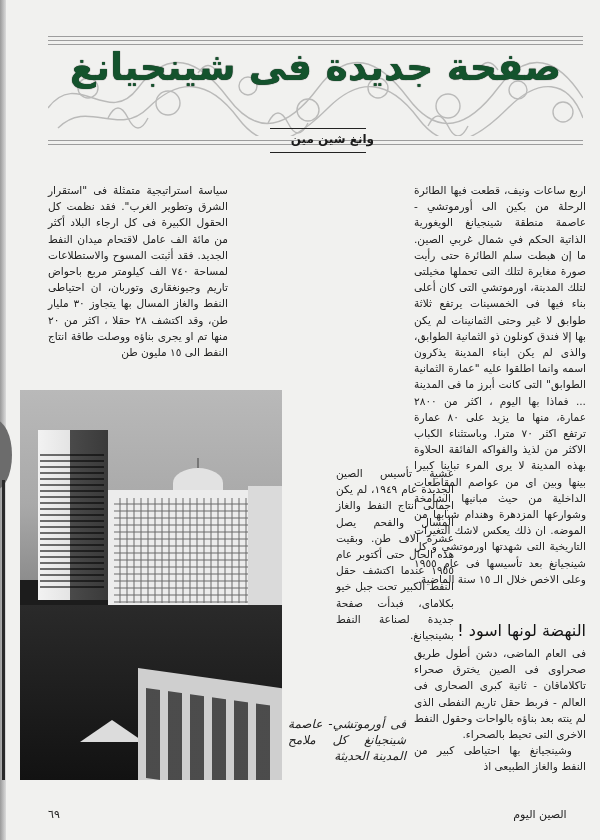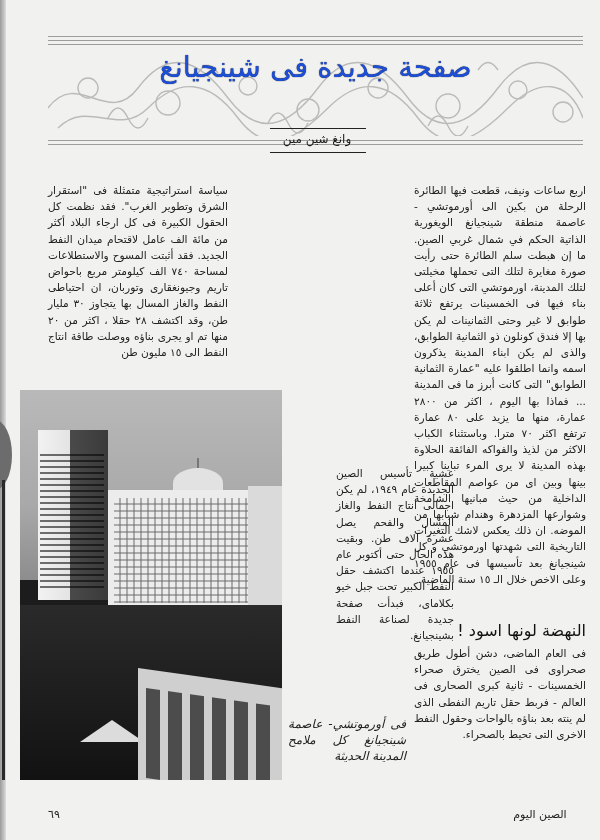--- a/index.html
+++ b/index.html
@@ -26,28 +26,28 @@
   }
   .banner .rule {
     position:absolute; left:0; right:0; height:1px; background:#9d9d9d;
   }
   .banner .ornament {
     position:absolute; left:0; top:12px; width:535px; height:88px;
     opacity:0.55;
   }
   .banner .title {
     position:absolute; left:0; right:0; top:6px; text-align:center;
-    font-family:"DejaVu Sans", sans-serif; font-weight:normal;
-    font-size:29px; line-height:50px; color:#1d4ed8;
+    font-family:"DejaVu Sans", sans-serif; font-weight:bold;
+    font-size:38px; line-height:50px; color:#14532d;
     direction:rtl; letter-spacing:1px;
     text-shadow:0 0 1px #000;
   }
   .byline {
-    position:absolute; left:272px; top:131px; width:90px; text-align:center;
-    direction:rtl; font-weight:normal; font-size:12px; line-height:16px;
+    position:absolute; left:284px; top:131px; width:90px; text-align:right;
+    direction:rtl; font-weight:bold; font-size:12px; line-height:16px;
   }
   .byline-rule { position:absolute; height:1px; background:#222; }
 
   
   .col {
     position:absolute; direction:rtl; text-align:justify;
     font-family:"DejaVu Sans", sans-serif;
     font-size:10.6px; line-height:16.2px; color:#222;
     text-align-last:right;
   }
@@ -169,21 +169,22 @@
 <div class="byline">وانغ شين مين</div>
 <div class="byline-rule" style="left:270px; top:152px; width:96px;"></div>
 
 <div class="col col-right">
   <p>اربع ساعات ونيف، قطعت فيها الطائرة الرحلة من بكين الى أورموتشي - عاصمة منطقة شينجيانغ الويغورية الذاتية الحكم في شمال غربي الصين. ما إن هبطت سلم الطائرة حتى رأيت صورة مغايرة لتلك التى تحملها مخيلتى لتلك المدينة، اورموتشي التى كان أعلى بناء فيها فى الخمسينات يرتفع ثلاثة طوابق لا غير وحتى الثمانينات لم يكن بها إلا فندق كونلون ذو الثمانية الطوابق، والذى لم يكن ابناء المدينة يذكرون اسمه وانما اطلقوا عليه "عمارة الثمانية الطوابق" التى كانت أبرز ما فى المدينة ... فماذا بها اليوم ، اكثر من ٢٨٠٠ عمارة، منها ما يزيد على ٨٠ عمارة ترتفع اكثر ٧٠ مترا. وباستثناء الكباب الاكثر من لذيذ والفواكه الفائقة الحلاوة بهذه المدينة لا يرى المرء تباينا كبيرا بينها وبين اى من عواصم المقاطعات الداخلية من حيث مبانيها الشامخة وشوارعها المزدهرة وهندام شبابها من الموضه. ان ذلك يعكس لاشك التغيرات التاريخية التى شهدتها اورموتشي و كل شينجيانغ بعد تأسيسها فى عام ١٩٥٥ وعلى الاخص خلال الـ ١٥ سنة الماضية.</p>
 </div>
 
 <div class="subhead">النهضة لونها اسود !</div>
 
 <div class="col col-right-bottom">
-  <p>فى العام الماضى، دشن أطول طريق صحراوى فى الصين يخترق صحراء الخمسينات - ثانية كبرى الصحارى فى العالم - فربط حقل تاريم النفطى الذى لم ينته بعد بناؤه بالواحات وحقول النفط الاخرى التى تحيط بالصحراء.</p>
+  <p>فى العام الماضى، دشن أطول طريق صحراوى فى الصين يخترق صحراء تاكلاماقان - ثانية كبرى الصحارى فى العالم - فربط حقل تاريم النفطى الذى لم ينته بعد بناؤه بالواحات وحقول النفط الاخرى التى تحيط بالصحراء.</p>
+  <p class="indent">وشينجيانغ بها احتياطى كبير من النفط والغاز الطبيعى اذ</p>
 </div>
 
 <div class="col col-mid-top">
 </div>
 
 <div class="col col-mid-narrow">
   <p>عشية تأسيس الصين الجديدة عام ١٩٤٩، لم يكن اجمالى انتاج النفط والغاز المسال والفحم يصل عشرة آلاف طن. وبقيت هذه الحال حتى أكتوبر عام ١٩٥٥ عندما اكتشف حقل النفط الكبير تحت جبل خيو بكلاماى، فبدأت صفحة جديدة لصناعة النفط بشينجيانغ.</p>
 </div>
 
 <div class="caption">فى أورموتشي- عاصمة شينجيانغ كل ملامح المدينة الحديثة</div>

